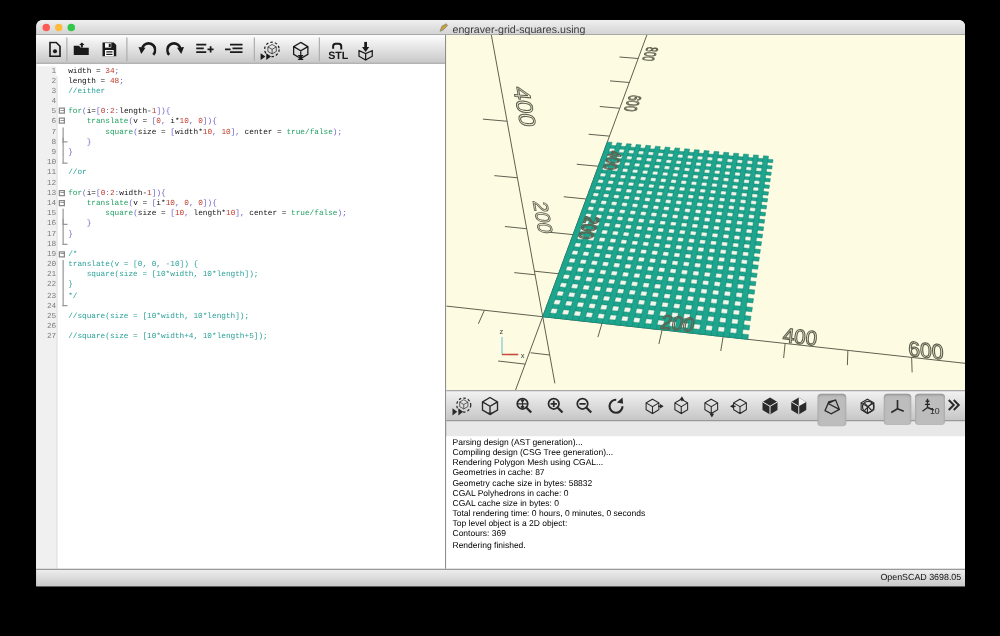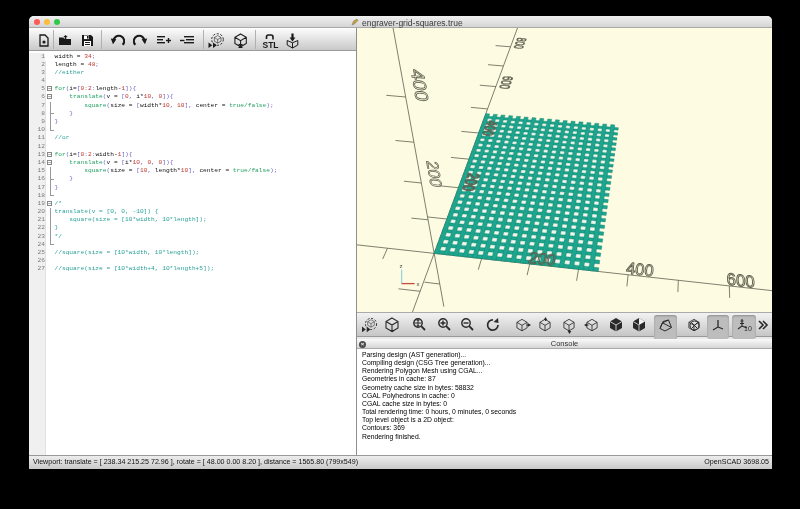--- a/index.html
+++ b/index.html
@@ -33,21 +33,21 @@
 .sbar{position:absolute;left:0;top:439px;width:743px;height:14px;background:linear-gradient(#ededed,#c9c9c9);border-top:1px solid #999;font-size:7.1px;color:#111;line-height:13px}
 </style></head><body>
 <div class="win">
  <div class="tbar">
   <span class="tl" style="left:4.5px;background:#fc5b57"></span>
   <span class="tl" style="left:14.5px;background:#fdbc40"></span>
   <span class="tl" style="left:24.5px;background:#34c84a"></span>
   <svg class="dicon" viewBox="0 0 8 8">
         <path d="M1 7 L2.5 3 L6 1 L7 2.5 L3.5 6z" fill="#c8a035" stroke="#777" stroke-width="0.5"></path>
       </svg>
-  <span class="title">engraver-grid-squares.true</span>
+  <span class="title">engraver-grid-squares.using</span>
  </div>
  <div class="edit">
   <div class="etb">
         <div class="ti" style="left:9px"><svg width="12" height="13" viewBox="0 0 12 13">
             <path d="M2 1h5l3 3v8H2z" fill="none" stroke="#1a1a1a" stroke-width="1.3"></path>
             <circle cx="6" cy="8" r="1.6" fill="#1a1a1a"></circle>
           </svg></div>
         <div class="ti" style="left:29px"><svg width="15" height="13" viewBox="0 0 15 13">
             <path d="M1 11 V3.5 h4.2 l1.4 1.6 H13 V11z" fill="#1a1a1a"></path>
             <path d="M7.5 1 l2.2 2 h-1.4 v2 h-1.6 v-2 h-1.4z" fill="#1a1a1a"></path>
@@ -656,28 +656,27 @@
             <path d="M8 3 V10 L3 13 M8 10 L13 12" fill="none" stroke="#2a2a2a" stroke-width="1.3"></path>
           </svg></div>
         <div class="vti p" style="left:378px"><svg width="18" height="16" viewBox="0 0 18 16">
             <path d="M7 2 V9 L3 12 M7 9 L12 11 M5.5 4 h3 M5 6.5 h4" fill="none" stroke="#2a2a2a" stroke-width="1.1"></path>
             <text x="9" y="14" font-family="Liberation Sans" font-size="7" fill="#2a2a2a">10</text>
           </svg></div>
         <div class="vti" style="left:400px"><svg width="12" height="12" viewBox="0 0 12 12">
             <path d="M2 2 L6 6 L2 10 M6 2 L10 6 L6 10" fill="none" stroke="#2a2a2a" stroke-width="1.6"></path>
           </svg></div>
       </div>
-  <div class="chdr"><span class="pclose" style="top:1.5px">×</span>Console</div>
   <div class="cons">
         <div>Parsing design (AST generation)...</div>
         <div>Compiling design (CSG Tree generation)...</div>
         <div>Rendering Polygon Mesh using CGAL...</div>
         <div>Geometries in cache: 87</div>
         <div>Geometry cache size in bytes: 58832</div>
         <div>CGAL Polyhedrons in cache: 0</div>
         <div>CGAL cache size in bytes: 0</div>
         <div>Total rendering time: 0 hours, 0 minutes, 0 seconds</div>
         <div>Top level object is a 2D object:</div>
         <div>Contours: 369</div>
         <div>Rendering finished.</div>
       </div>
  </div>
- <div class="sbar"><span style="padding-left:4px">Viewport: translate = [ 238.34 215.25 72.96 ], rotate = [ 48.00 0.00 8.20 ], distance = 1565.80 (799x549)</span><span style="position:absolute;right:3px">OpenSCAD 3698.05</span></div>
+ <div class="sbar"><span style="position:absolute;right:3px">OpenSCAD 3698.05</span></div>
 </div>
 </body></html>

